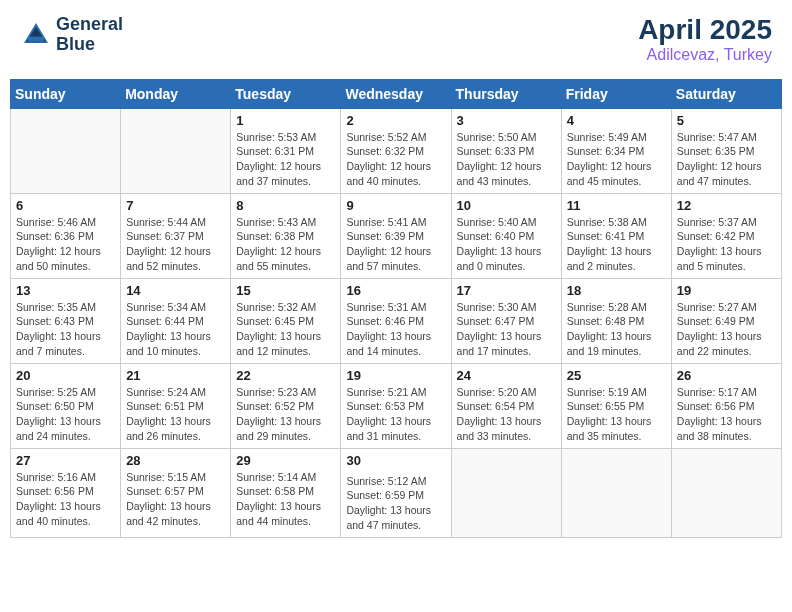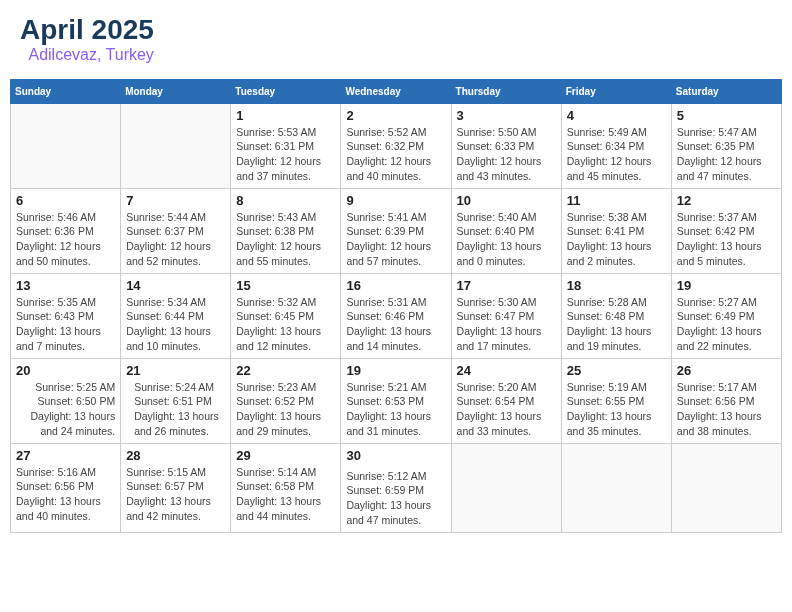--- a/index.html
+++ b/index.html
@@ -48,21 +48,21 @@
     .calendar {
       width: 100%;
       border-collapse: collapse;
       font-size: 11px;
     }
     .calendar th {
       background-color: #2a6db5;
       color: white;
       padding: 6px 4px;
       text-align: left;
-      font-size: 10px;
+      font-size: 14px;
       font-weight: bold;
       border: 1px solid #2a6db5;
     }
     .calendar td {
       border: 1px solid #ccc;
       vertical-align: top;
       padding: 4px 5px;
       width: 110px;
       min-height: 80px;
       height: 85px;
@@ -83,20 +83,31 @@
       line-height: 1.4;
     }
     .last-row td {
       border-bottom: 1px solid #ccc;
     }
   </style>
 </head>
 <body>
 
 <div class="header">
+  <div class="logo">
+    <svg class="logo-icon" viewBox="0 0 40 40">
+      <polygon points="20,5 35,30 5,30" fill="#2a6db5"></polygon>
+      <polygon points="20,10 32,28 8,28" fill="#1a3a5c"></polygon>
+      <rect x="10" y="22" width="20" height="6" fill="#2a6db5"></rect>
+    </svg>
+    <div class="logo-text">
+      <div>General</div>
+      <div>Blue</div>
+    </div>
+  </div>
   <div class="title-block">
     <div class="month-year">April 2025</div>
     <div class="location">Adilcevaz, Turkey</div>
   </div>
 </div>
 
 <table class="calendar">
   <thead>
     <tr>
     <th>Sunday</th>
@@ -246,28 +257,28 @@
           <div class="day-num">19</div>
           <div class="day-info" style="white-space: pre-line;">Sunrise: 5:27 AM
 Sunset: 6:49 PM
 Daylight: 13 hours
 and 22 minutes.</div>
         </td>
       </tr>
       <tr>
         <td>
           <div class="day-num">20</div>
-          <div class="day-info" style="white-space: pre-line; text-align: right;">Sunrise: 5:25 AM
+          <div class="day-info" style="white-space: pre-line;">Sunrise: 5:25 AM
 Sunset: 6:50 PM
 Daylight: 13 hours
 and 24 minutes.</div>
         </td>
         <td>
           <div class="day-num">21</div>
-          <div class="day-info" style="white-space: pre-line; margin-left: 8px;">Sunrise: 5:24 AM
+          <div class="day-info" style="white-space: pre-line;">Sunrise: 5:24 AM
 Sunset: 6:51 PM
 Daylight: 13 hours
 and 26 minutes.</div>
         </td>
         <td>
           <div class="day-num">22</div>
           <div class="day-info" style="white-space: pre-line;">Sunrise: 5:23 AM
 Sunset: 6:52 PM
 Daylight: 13 hours
 and 29 minutes.</div>

